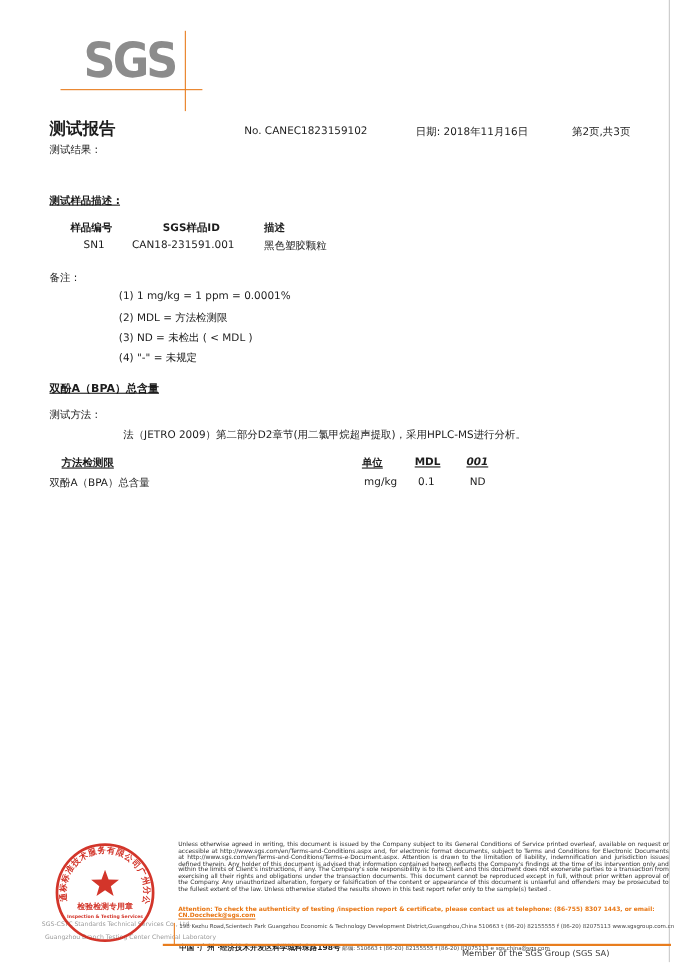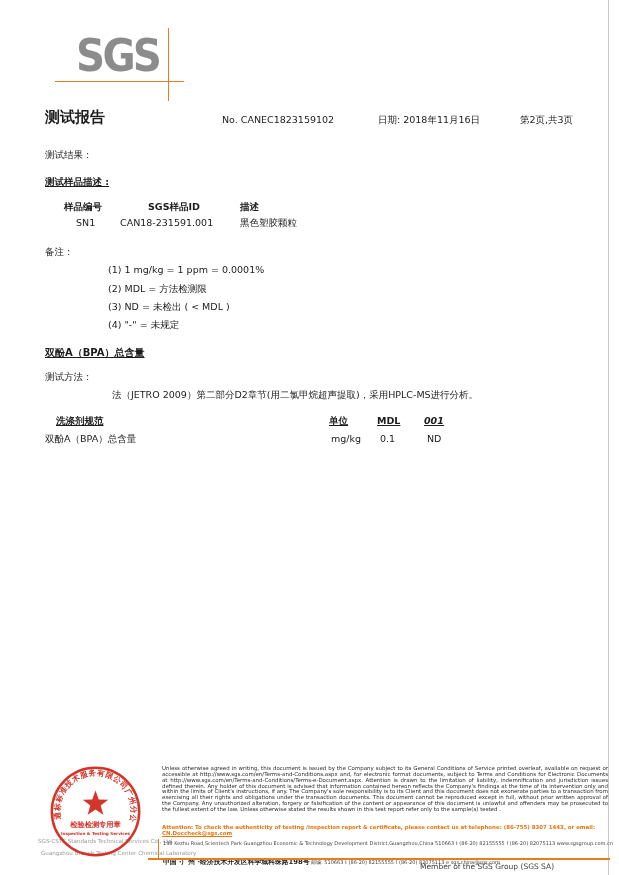--- a/index.html
+++ b/index.html
@@ -20,21 +20,21 @@
 
   
   .doc-title { left:45px; top:108px; font-size:15px; font-weight:bold; }
   .hmeta { top:114px; font-size:9.5px; }
   .report-no { left:222px; }
   .report-date { left:378px; }
   .page-info { left:520px; }
 
   .body-text { font-size:9.5px; }
 
-  .results-label { left:45px; top:149px; }
+  .results-label { left:45px; top:130px; }
   .sample-desc-label { left:45px; top:176px; font-weight:bold; text-decoration:underline; }
 
   .st-h1 { left:64px; top:201px; font-weight:bold; }
   .st-h2 { left:148px; top:201px; font-weight:bold; }
   .st-h3 { left:240px; top:201px; font-weight:bold; }
   .st-v1 { left:76px; top:217px; }
   .st-v2 { left:120px; top:217px; }
   .st-v3 { left:240px; top:217px; }
 
   .notes-label { left:45px; top:246px; }
@@ -100,21 +100,21 @@
   <div class="abs body-text notes-label">备注 :</div>
   <div class="abs body-text note-line" style="top:264px">(1) 1 mg/kg = 1 ppm = 0.0001%</div>
   <div class="abs body-text note-line" style="top:283px">(2) MDL = 方法检测限</div>
   <div class="abs body-text note-line" style="top:301px">(3) ND = 未检出 ( &lt; MDL )</div>
   <div class="abs body-text note-line" style="top:319px">(4) "-" = 未规定</div>
 
   <div class="abs bpa-heading">双酚A（BPA）总含量</div>
   <div class="abs body-text method-label">测试方法 :</div>
   <div class="abs body-text method-l2">法（JETRO 2009）第二部分D2章节(用二氯甲烷超声提取)，采用HPLC-MS进行分析。</div>
 
-  <div class="abs body-text rt-h1">洗涤剂规范</div>
+  <div class="abs body-text rt-h1">方法检测限</div>
   <div class="abs body-text rt-h2">单位</div>
   <div class="abs body-text rt-h3">MDL</div>
   <div class="abs body-text rt-h4">001</div>
   <div class="abs body-text rt-v1">双酚A（BPA）总含量</div>
   <div class="abs body-text rt-v2">mg/kg</div>
   <div class="abs body-text rt-v3">0.1</div>
   <div class="abs body-text rt-v4">ND</div>
 
   <div class="abs company-l1">SGS-CSTC Standards Technical Services Co., Ltd.</div>
   <div class="abs company-l2">Guangzhou Branch Testing Center Chemical Laboratory</div>

